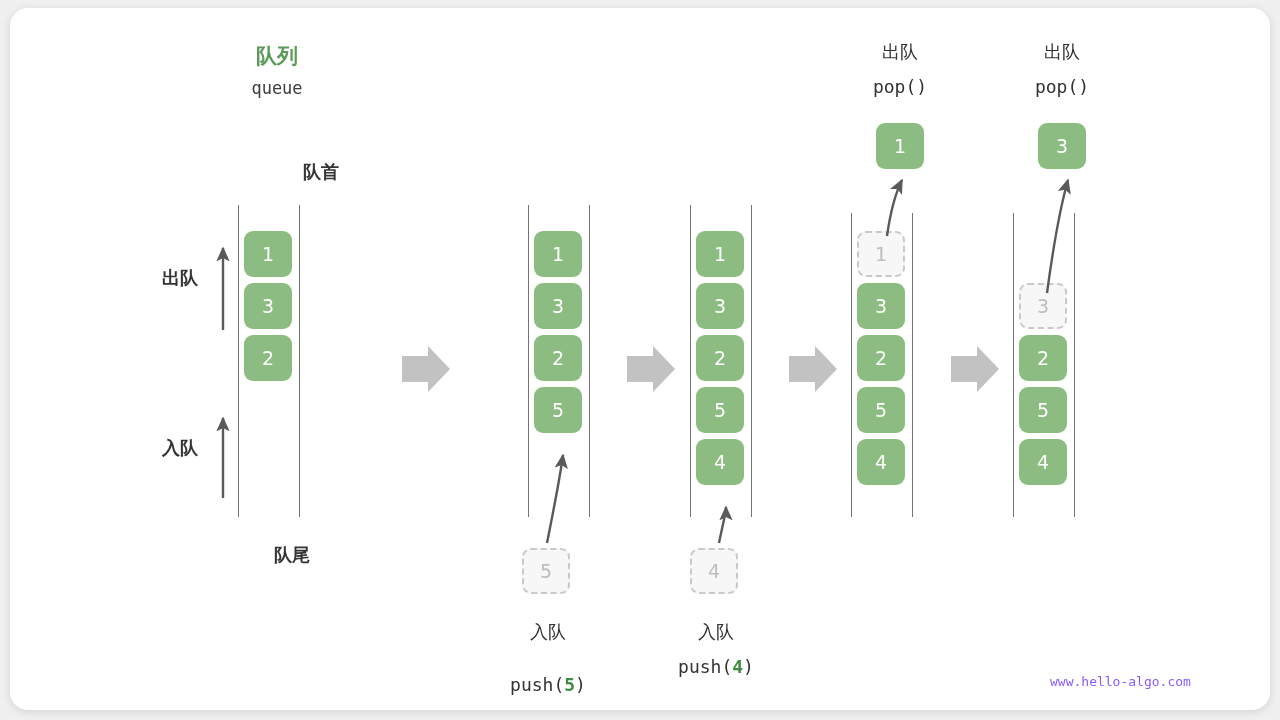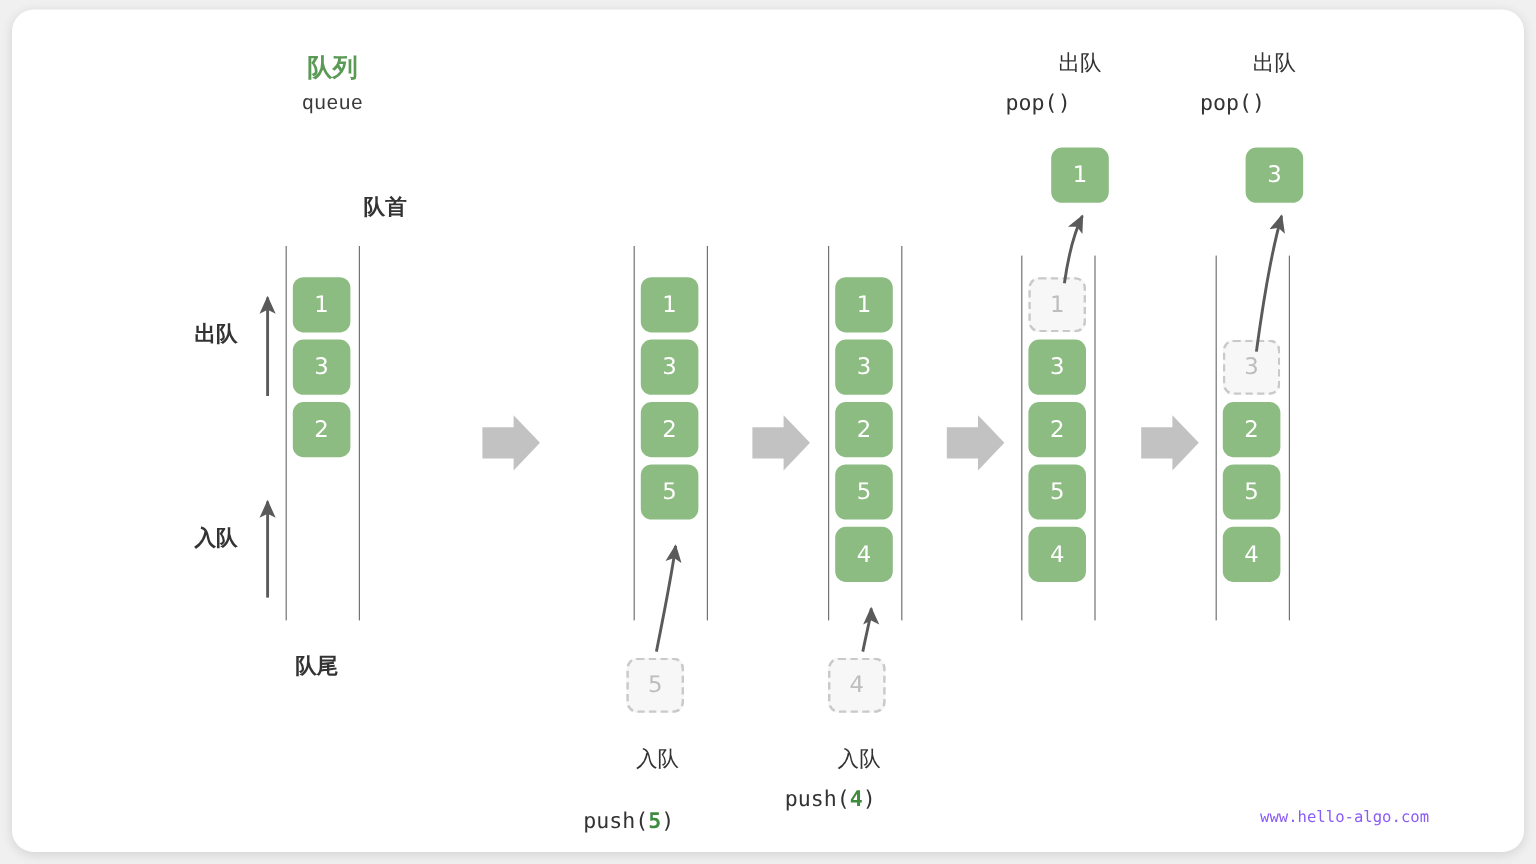--- a/index.html
+++ b/index.html
@@ -33,21 +33,21 @@
   }
   .t-bold-cn{
     font-size:18px;font-weight:bold;color:#333333;
     text-align:center;white-space:nowrap;
   }
   .t-op-cn{
     font-size:18px;color:#333333;text-align:center;white-space:nowrap;
   }
   .t-op-code{
     font-family:"DejaVu Sans Mono","Liberation Mono",monospace;
-    font-size:18px;color:#333333;white-space:nowrap;
+    font-size:18px;color:#333333;text-align:center;white-space:nowrap;
   }
   .t-op-code .num{color:#3f8c41;font-weight:bold;}
   .watermark{
     font-family:"DejaVu Sans Mono","Liberation Mono",monospace;
     font-size:13px;color:#8b5cf6;white-space:nowrap;
   }
 
   
   .rail{
     position:absolute;width:1px;background:#5a5a5a;opacity:.85;
@@ -72,24 +72,24 @@
   
   svg.overlay{position:absolute;left:0;top:0;width:1260px;height:702px;overflow:visible;}
 </style>
 </head>
 <body>
 
 <div id="card">
   <div class="stage">
 
     <div class="abs t-title-cn" style="left:205px;top:34px;width:124px;">队列</div>
-    <div class="abs t-title-en" style="left:205px;top:70px;width:124px;font-family:Liberation Mono, monospace;">queue</div>
+    <div class="abs t-title-en" style="left:205px;top:70px;width:124px;">queue</div>
 
     <div class="abs t-bold-cn" style="left:205px;top:152px;width:124px;text-align:right;">队首</div>
-    <div class="abs t-bold-cn" style="left:192px;top:535px;width:124px;">队尾</div>
+    <div class="abs t-bold-cn" style="left:220px;top:535px;width:124px;">队尾</div>
 
     <div class="abs t-bold-cn" style="left:130px;top:258px;width:80px;">出队</div>
     <div class="abs t-bold-cn" style="left:130px;top:428px;width:80px;">入队</div>
 
     <div class="rail" style="left:228px;top:197px;height:312px;"></div>
     <div class="rail" style="left:289px;top:197px;height:312px;"></div>
 
     <div class="box filled" style="left:234px;top:223px;">1</div>
     <div class="box filled" style="left:234px;top:275px;">3</div>
     <div class="box filled" style="left:234px;top:327px;">2</div>

